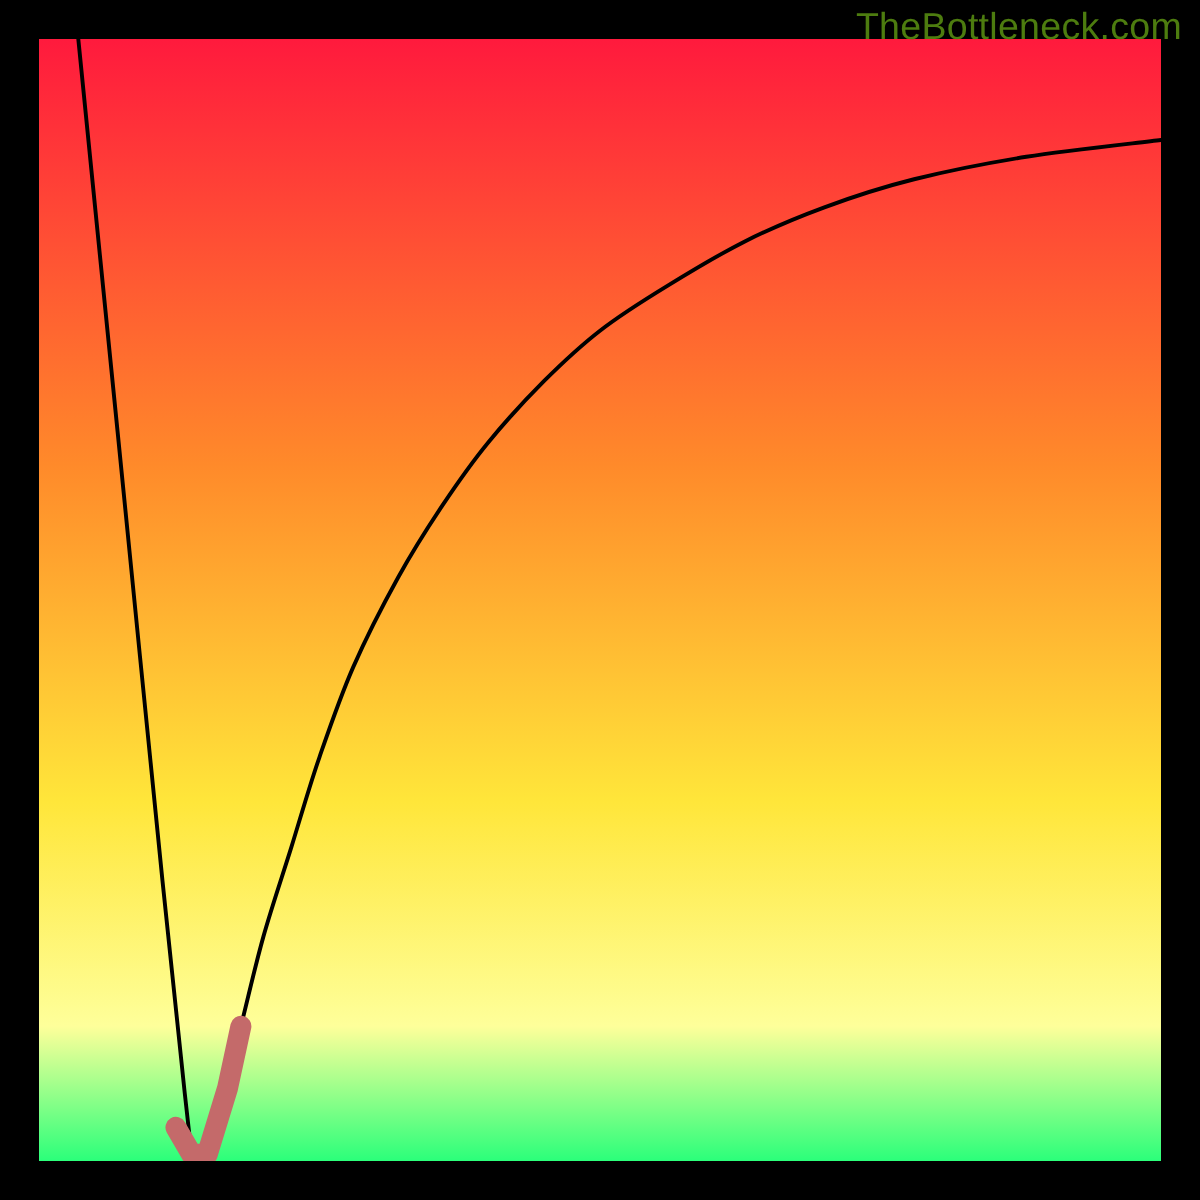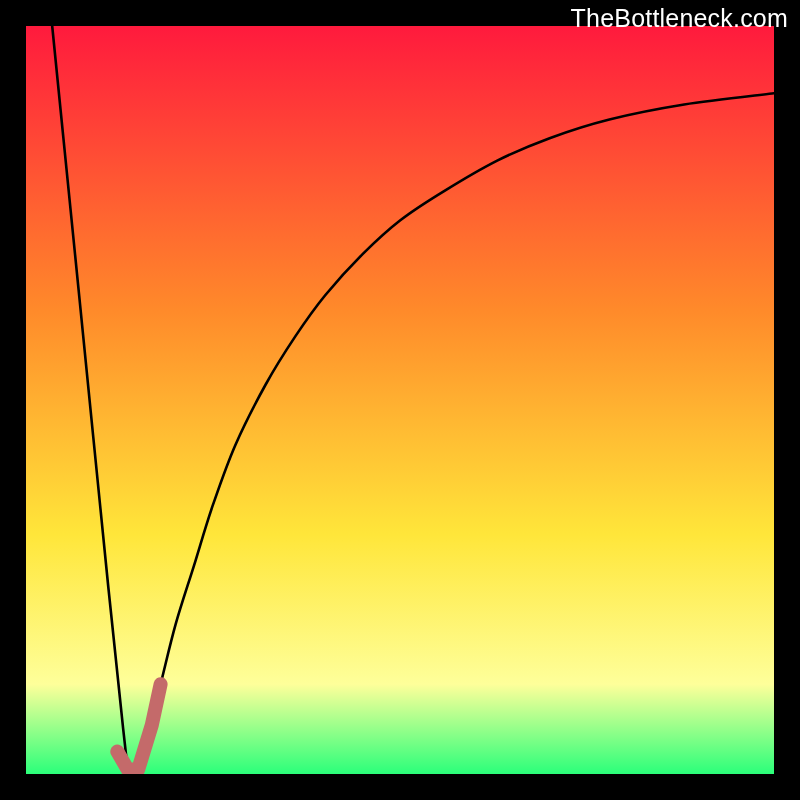--- a/index.html
+++ b/index.html
@@ -1,18 +1,18 @@
 <!DOCTYPE html>
 <html><head>
 <meta charset="utf-8">
 <style>
   * { margin: 0; padding: 0; box-sizing: border-box; }
   body { width: 800px; height: 800px; overflow: hidden; background: #000; position: relative; font-family: Arial, sans-serif; }
   .outer { width: 800px; height: 800px; background: #000; position: relative; }
-  .watermark { position: absolute; top: 4px; right: 12px; color: #ffffff; font-size: 25px; font-weight: 500; letter-spacing: 0.2px; z-index: 10; }
+  .watermark { position: absolute; top: 4px; right: 12px; color: #4d7c0f; font-size: 25px; font-weight: 500; letter-spacing: 0.2px; z-index: 10; }
   .plot { position: absolute; left: 26px; top: 26px; width: 748px; height: 748px; }
   svg { display: block; }
 </style>
 </head>
 <body>
 
 <div class="outer">
   <div class="watermark">TheBottleneck.com</div>
   <div class="plot">
     <svg width="748" height="748" viewBox="0 0 748 748">

